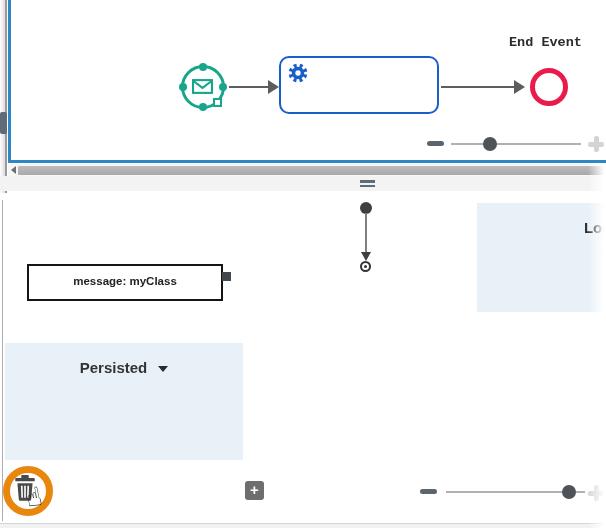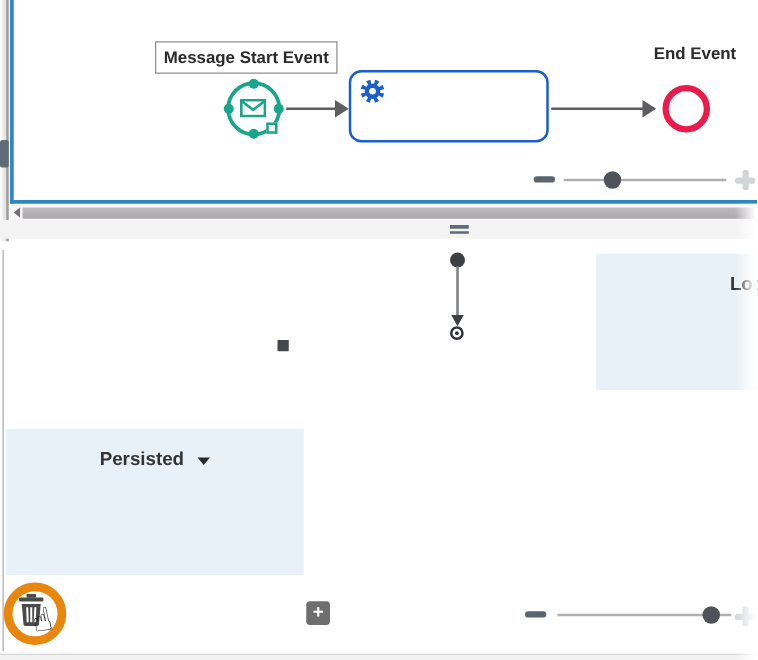--- a/index.html
+++ b/index.html
@@ -40,22 +40,22 @@
   .a2-head{left:503px;top:80px;}
 
   .task{left:268px;top:56px;width:160px;height:58px;background:#fff;border-radius:10px;
           border:2.5px solid var(--task-blue,#1a5fc8);box-sizing:border-box;}
   .task-label{position:absolute;left:0;right:0;top:20px;text-align:center;
           padding-left:28px;font-size:13.5px;font-weight:700;}
   .gear{position:absolute;left:6px;top:4px;}
   .gear-fill{fill:var(--task-blue,#1a5fc8);}
   .gear-teeth{stroke:var(--task-blue,#1a5fc8);}
 
-  .end-label{left:498px;top:35px;width:80px;text-align:right;
-          font-size:13.5px;font-weight:700;}
+  .end-label{left:498px;top:35px;width:80px;text-align:left;
+          font-size:13.5px;font-weight:700;font-family:Liberation Mono, monospace;}
   .end-event{left:519px;top:68px;width:38px;height:38px;border-radius:50%;
           border:5px solid var(--end-event-red,#ec1a4b);box-sizing:border-box;background:#fff;}
 
   
   .zoom-minus{width:17px;height:5px;border-radius:2.5px;background:#5a6570;}
   .zoom-track{height:2px;background:#b0b0b0;}
   .zoom-thumb{width:14px;height:14px;border-radius:50%;background:#4e535a;}
   .zoom-plus-h{width:16px;height:5px;border-radius:2px;background:#d2d5d8;}
   .zoom-plus-v{width:5px;height:16px;border-radius:2px;background:#d2d5d8;}
   .zt-minus{left:427px;top:141px;} .zt-track{left:451px;top:142.5px;width:130px;}
@@ -125,23 +125,20 @@
 <body>
 
 <div class="page">
 
   <div class="abs left-strip"></div>
   <div class="abs left-strip-line"></div>
   <div class="abs left-thumb"></div>
 
   <div class="abs canvas">
 
-    <div class="abs start-label-box">
-      <span>Message Start Event</span>
-    </div>
 
     <div class="abs start-event">
       <div class="sel-dot dot-n"></div>
       <div class="sel-dot dot-s"></div>
       <div class="sel-dot dot-w"></div>
       <div class="sel-dot dot-e"></div>
       <svg class="envelope" width="21" height="15" viewBox="0 0 24 17">
         <rect class="env-stroke" x="1.2" y="1.2" width="21.6" height="14.6" fill="none" stroke-width="2.4"></rect>
         <path class="env-stroke" d="M2 2.5 L12 10 L22 2.5" fill="none" stroke-width="2.4"></path>
       </svg>
@@ -179,20 +176,23 @@
 
   <div class="abs splitter">
     <div class="split-handle">
       <div class="split-bar sb1"></div>
       <div class="split-bar sb2"></div>
     </div>
   </div>
 
   <div class="abs bottom-left-line"></div>
 
+  <div class="abs msg-box">
+    <div class="msg-box-label">message: myClass</div>
+  </div>
   <div class="abs msg-box-handle"></div>
 
   <div class="abs tr-dot"></div>
   <div class="abs tr-line"></div>
   <div class="abs tr-head"></div>
   <div class="abs tr-ring">
     <div class="tr-ring-dot"></div>
   </div>
 
   <div class="abs panel p-local">

